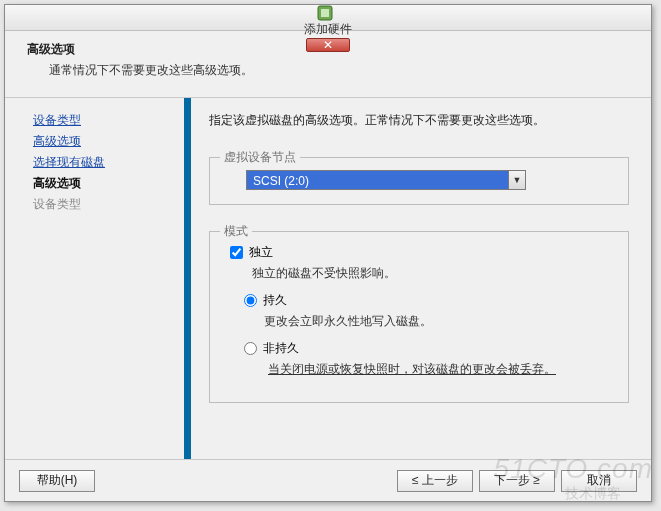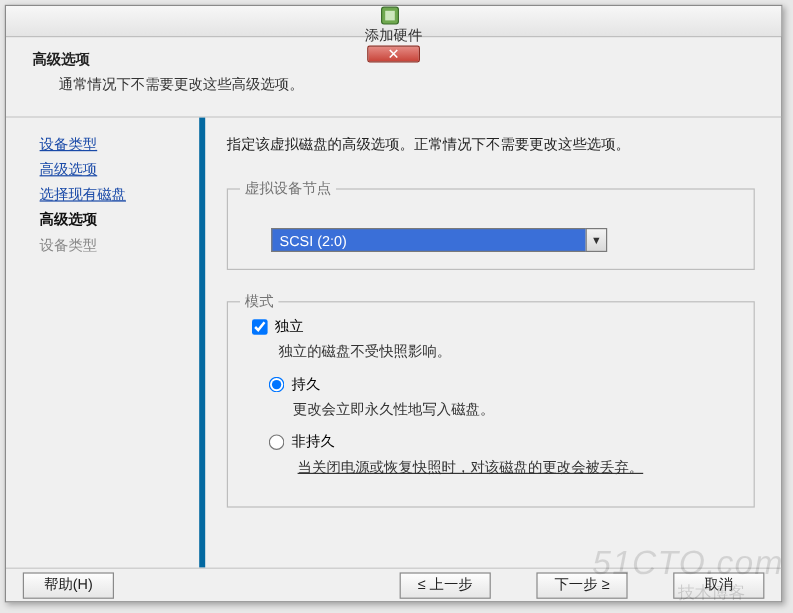--- a/index.html
+++ b/index.html
@@ -54,22 +54,22 @@
     border-bottom: 1px solid #c9c9c9;
   }
   .header .htitle { font-weight: bold; color: #222; margin-bottom: 4px; }
   .header .hsub { color: #333; padding-left: 22px; }
   .body {
     flex: 1;
     display: flex;
     padding: 0;
   }
   .sidebar {
-    width: 166px;
-    border-right: 5px solid #0369a1;
+    width: 186px;
+    border-right: 7px solid #0369a1;
     padding: 14px 10px 10px 28px;
   }
   .sidebar .step { margin-bottom: 4px; color: #333; }
   .sidebar .step.link { color: #1a4aa8; text-decoration: underline; cursor: pointer; }
   .sidebar .step.current { font-weight: bold; color: #111; }
   .sidebar .step.future { color: #888; }
   .content {
     flex: 1;
     padding: 14px 22px 10px 18px;
     position: relative;
@@ -85,21 +85,20 @@
     position: absolute;
     top: -9px; left: 10px;
     background: #f0f0f0;
     padding: 0 4px;
     color: #737373;
   }
   .dropdown {
     display: flex;
     width: 280px;
     margin-left: 26px;
-    margin-top: 20px;
   }
   .dropdown .dval {
     flex: 1;
     background: #3a6fd8;
     color: #fff;
     padding: 2px 6px;
     border: 1px solid #7a7a7a;
     border-right: none;
     height: 20px;
     line-height: 16px;
@@ -113,26 +112,25 @@
   }
   .checkbox-row, .radio-row {
     display: flex; align-items: center;
     margin-bottom: 4px;
   }
   .checkbox-row input, .radio-row input { margin: 0 6px 0 0; }
   .indent1 { margin-left: 10px; }
   .indent2 { margin-left: 24px; }
   .desc { margin: 2px 0 10px 28px; color: #333; }
   .footer {
-    height: 28px;
+    height: 42px;
     border-top: 1px solid #c9c9c9;
     display: flex;
     align-items: center;
     padding: 0 14px;
-    gap: 32px;
   }
   .footer .spacer { flex: 1; }
   .btn {
     min-width: 76px;
     height: 22px;
     background: linear-gradient(#fdfdfd, #e6e6e6);
     border: 1px solid #8a8a8a;
     padding: 0 10px;
     margin-left: 6px;
     display: inline-flex; align-items: center; justify-content: center;

